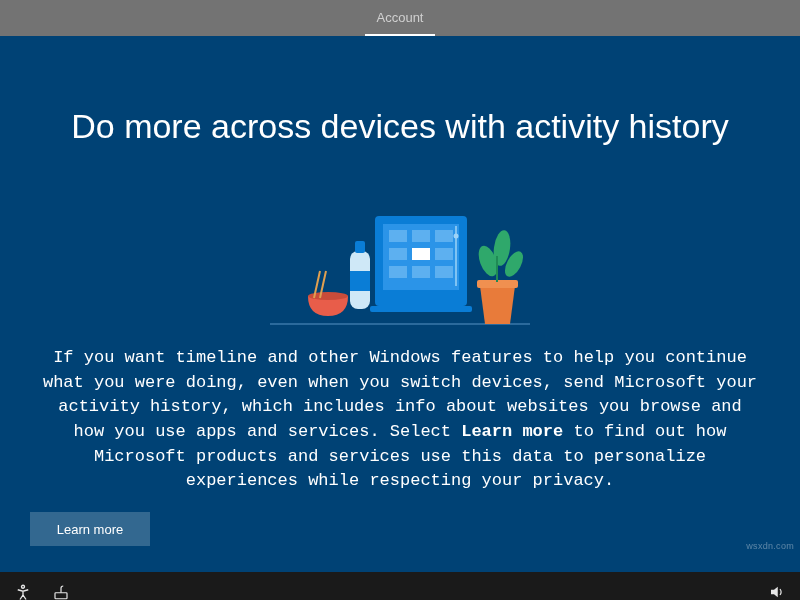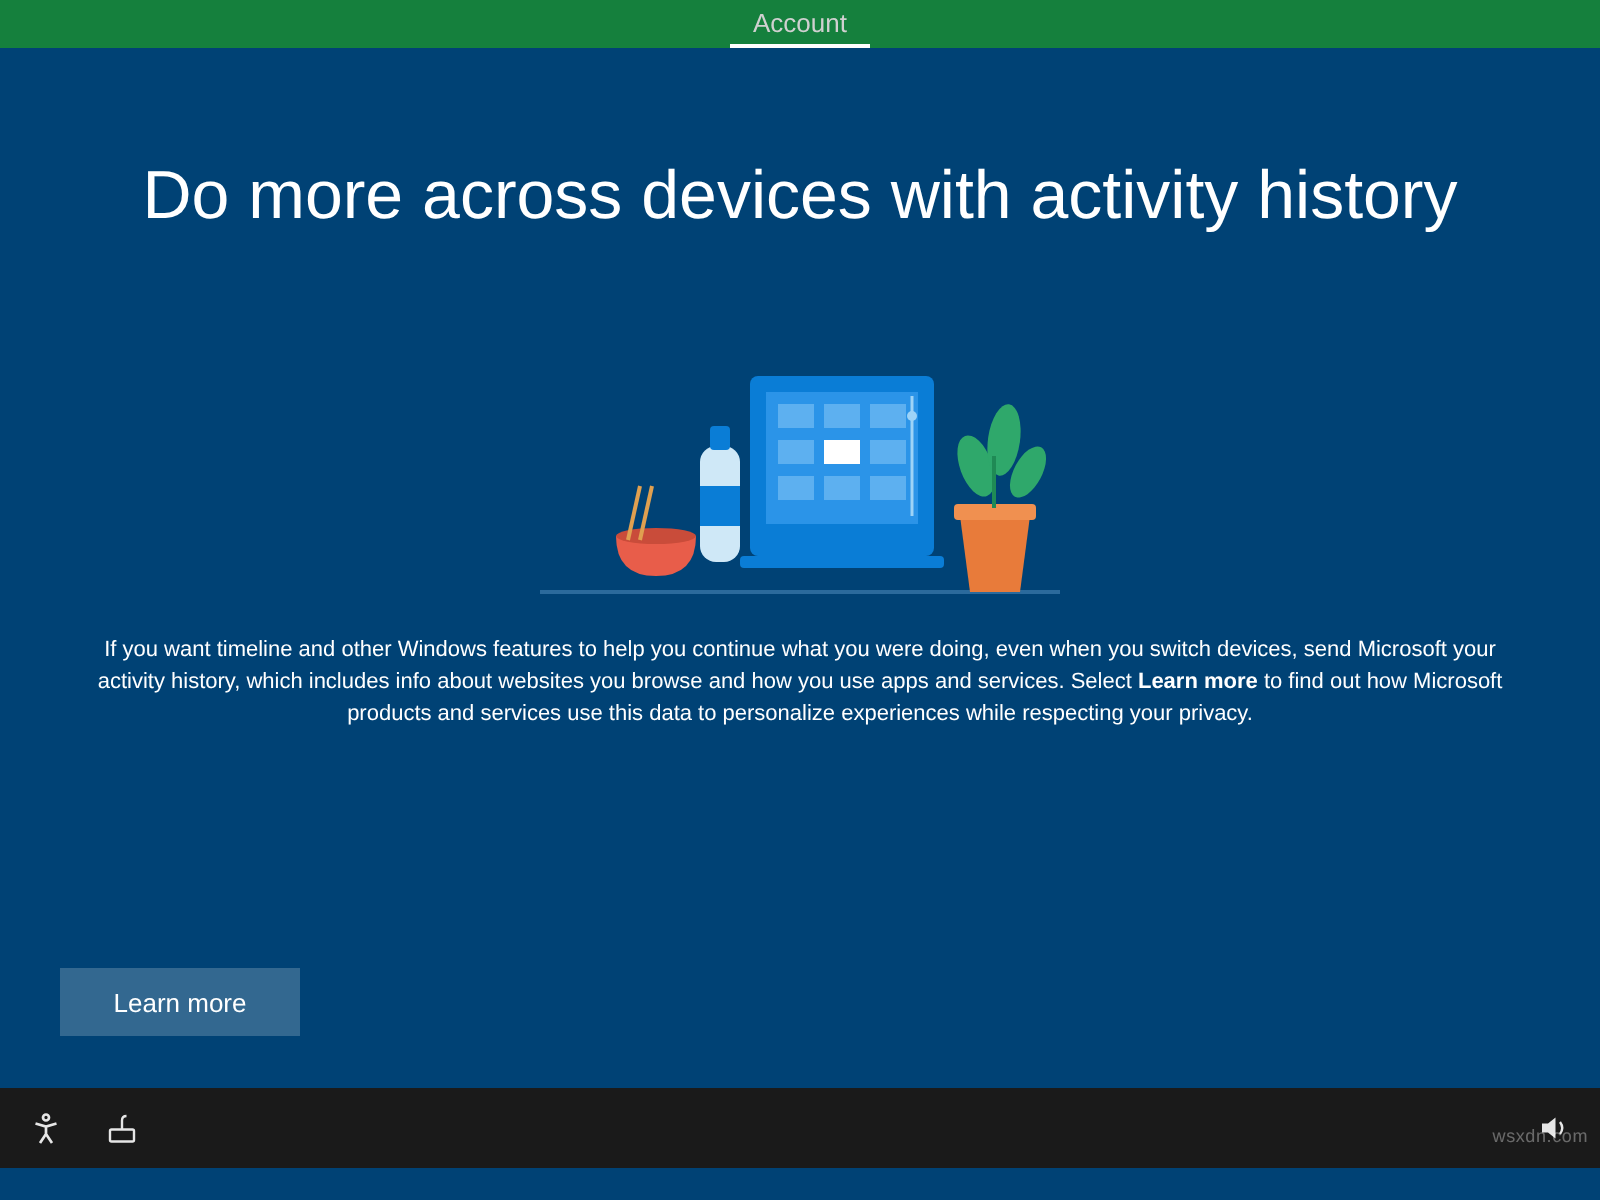--- a/index.html
+++ b/index.html
@@ -5,22 +5,22 @@
     * { margin: 0; padding: 0; box-sizing: border-box; }
     body {
       width: 800px;
       height: 600px;
       font-family: "Segoe UI", sans-serif;
       background: #004275;
       overflow: hidden;
       position: relative;
     }
     .topbar {
-      height: 24px;
-      background: #15803d;
+      height: 36px;
+      background: #737373;
       display: flex;
       align-items: center;
       justify-content: center;
       position: relative;
       text-align: center;
     }
     .topbar-tab {
       color: #d0d0d0;
       font-size: 13px;
       padding: 0 12px;
@@ -30,42 +30,44 @@
       border-bottom: 2px solid #fff;
     }
     .main {
       height: 520px;
       display: flex;
       flex-direction: column;
       align-items: center;
       padding: 0 40px;
       color: #fff;
       position: relative;
+      margin-top: 16px;
     }
     .heading {
       font-weight: 300;
       font-size: 34px;
       text-align: center;
       margin-top: 55px;
     }
     .illustration {
       margin-top: 30px;
       width: 260px;
       height: 150px;
       display: flex;
       align-items: flex-end;
       justify-content: center;
       position: relative;
     }
     .body-text {
-      font-size: 11px;
+      font-size: 17px;
       line-height: 1.45;
       text-align: center;
       margin-top: 20px;
       max-width: 720px;
+      font-family: Liberation Mono, monospace;
     }
     .body-text .bold { font-weight: 700; }
     .buttons {
       position: absolute;
       bottom: 26px;
       left: 30px;
       right: 30px;
       display: flex;
       justify-content: space-between;
       align-items: flex-end;
@@ -99,21 +101,21 @@
     .bottombar .spacer { flex: 1; }
     .icon-btn {
       cursor: pointer;
       display: flex;
       align-items: center;
       justify-content: center;
     }
     .watermark {
       position: absolute;
       right: 6px;
-      bottom: 27px;
+      bottom: 49px;
       font-size: 9px;
       color: rgba(255,255,255,0.35);
       letter-spacing: 0.3px;
     }
   </style>
 </head>
 <body>
 
 <div class="topbar">
   <div class="topbar-tab">Account</div>

